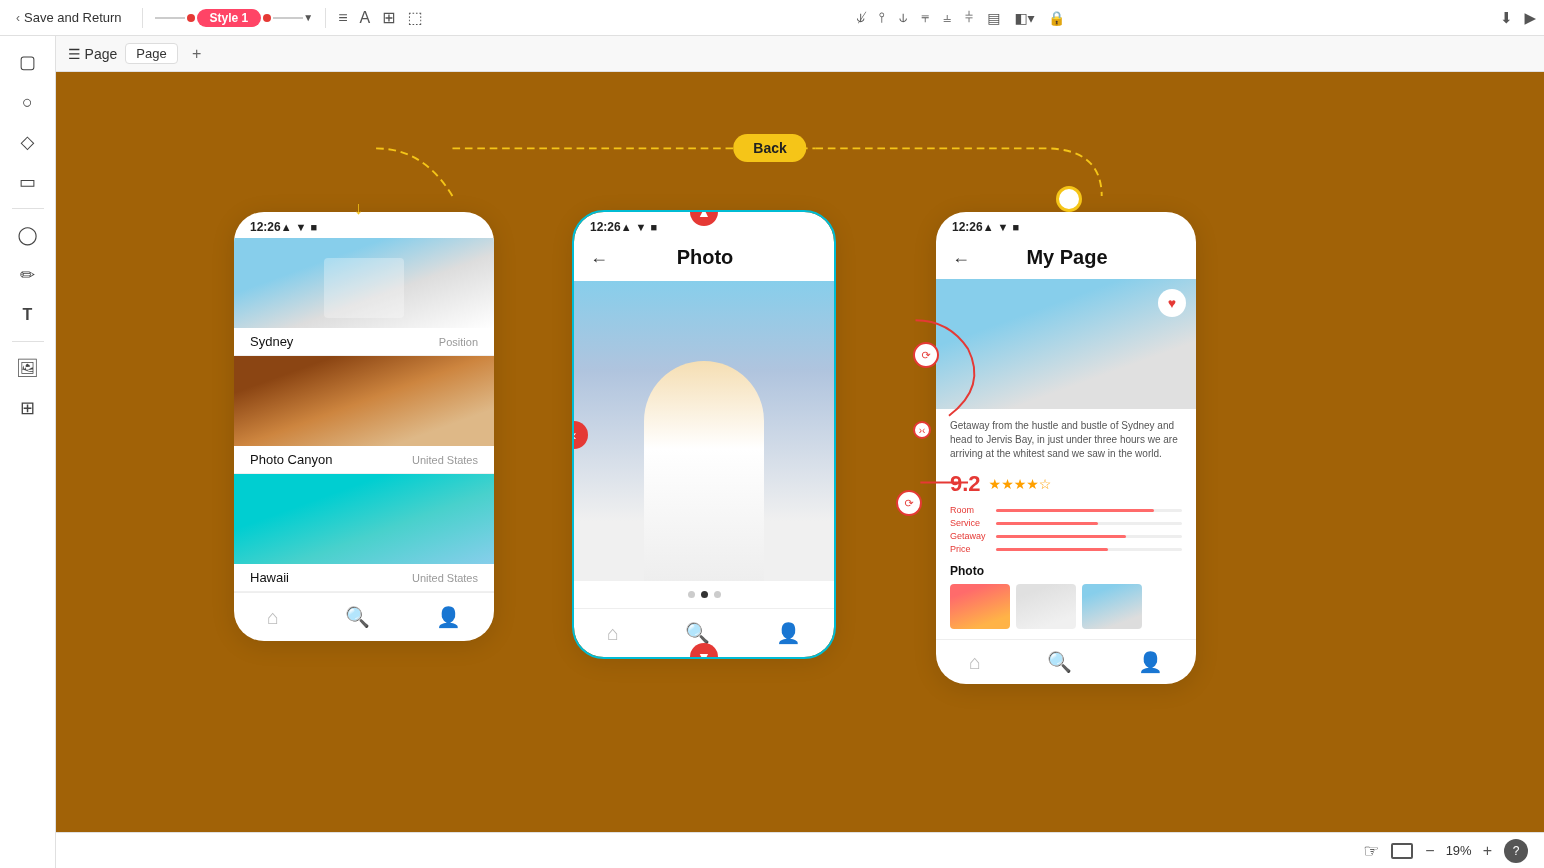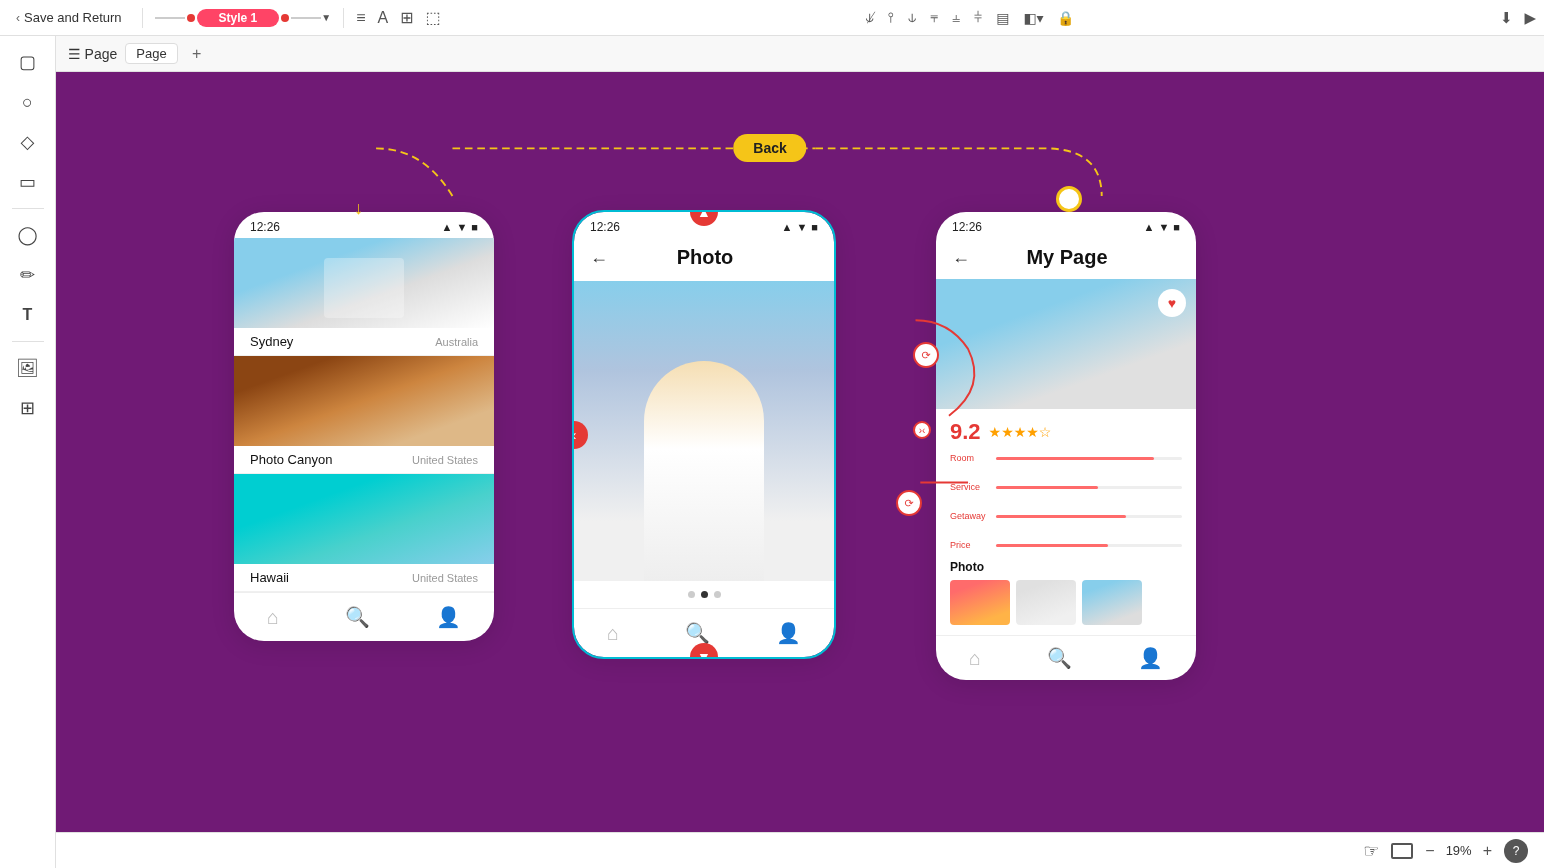--- a/index.html
+++ b/index.html
@@ -13,21 +13,21 @@
     }
     .back-btn {
       display: flex; align-items: center; gap: 4px;
       font-size: 13px; color: #333; cursor: pointer; padding: 3px 8px;
       border-radius: 4px;
     }
     .chevron-left { font-size: 12px; color: #666; }
     .style-pill {
       display: flex; align-items: center; gap: 4px;
       background: #ff4466; color: #fff; border-radius: 12px;
-      padding: 2px 22px; font-size: 12px; font-weight: 600;
+      padding: 2px 13px; font-size: 12px; font-weight: 600;
     }
     .style-dot { width: 6px; height: 6px; background: #ff4466; border-radius: 50%; }
     .toolbar-divider { width: 1px; height: 20px; background: #e0e0e0; margin: 0 4px; }
     .toolbar-icons { display: flex; align-items: center; gap: 12px; }
     .tb-icon { font-size: 16px; color: #555; cursor: pointer; }
     .toolbar-center { flex: 1; display: flex; justify-content: center; align-items: center; gap: 16px; }
     .center-icons { display: flex; align-items: center; gap: 14px; }
     .ci { font-size: 14px; color: #555; cursor: pointer; }
     .toolbar-right { display: flex; align-items: center; gap: 12px; margin-left: auto; }
     .tr-icon { font-size: 15px; color: #555; cursor: pointer; }
@@ -48,34 +48,34 @@
       background: #f8f8f8; border-bottom: 1px solid #e0e0e0;
       display: flex; align-items: center; padding: 0 12px; gap: 8px; z-index: 40;
     }
     .page-tab-menu { font-size: 14px; color: #333; cursor: pointer; display: flex; align-items: center; gap: 4px; }
     .page-tab { font-size: 13px; color: #333; background: #fff; border: 1px solid #ddd; border-radius: 4px; padding: 2px 10px; cursor: pointer; }
     .page-add-btn { width: 22px; height: 22px; display: flex; align-items: center; justify-content: center; border-radius: 4px; cursor: pointer; color: #666; font-size: 16px; }
 
     
     .canvas-area {
       position: absolute; top: 72px; left: 56px; right: 0; bottom: 36px;
-      background: #701a75; overflow: hidden;
+      background: #a16207; overflow: hidden;
     }
 
     .phone-frame {
       width: 260px; background: #fff; border-radius: 30px;
       box-shadow: 0 4px 24px rgba(0,0,0,0.12); overflow: hidden;
       position: relative;
     }
     .phone-frame.selected {
       outline: 2px solid #00bcd4;
     }
     .phone-status-bar {
-      display: flex; justify-content: space-between; align-items: center;
-      padding: 8px 16px 4px; font-size: 12px; font-weight: 400; color: #222;
+      display: flex; align-items: center;
+      padding: 8px 16px 4px; font-size: 12px; font-weight: 700; color: #222;
     }
     .status-icons { display: flex; gap: 4px; align-items: center; font-size: 11px; }
 
     
     .phone1 { width: 260px; }
     .phone1-header { padding: 0 16px 12px; }
     .phone1-title { font-size: 26px; font-weight: 700; color: #111; }
     .trip-list { display: flex; flex-direction: column; }
     .trip-item { position: relative; }
     .trip-img-placeholder { width: 100%; height: 90px; }
@@ -104,21 +104,21 @@
     .phone3-back { font-size: 18px; color: #333; margin-right: 8px; }
     .phone3-title { flex: 1; text-align: center; font-size: 20px; font-weight: 600; color: #111; margin-right: 24px; }
     .diary-img { width: 100%; height: 130px; position: relative; overflow: hidden; }
     .diary-img-inner { width: 100%; height: 100%; background: linear-gradient(135deg, #87CEEB, #b0c4de); }
     .heart-btn { position: absolute; top: 10px; right: 10px; width: 28px; height: 28px; background: #fff; border-radius: 50%; display: flex; align-items: center; justify-content: center; font-size: 14px; color: #e53935; }
     .diary-content { padding: 10px 14px; }
     .diary-desc { font-size: 10px; color: #555; line-height: 1.4; margin-bottom: 10px; }
     .diary-rating { display: flex; align-items: center; gap: 8px; margin-bottom: 8px; }
     .rating-num { font-size: 22px; font-weight: 700; color: #e53935; }
     .stars { color: #ffa000; font-size: 14px; }
-    .rating-bars { display: flex; flex-direction: column; gap: 19px; }
+    .rating-bars { display: flex; flex-direction: column; gap: 3px; }
     .rating-row { display: flex; align-items: center; gap: 6px; }
     .rating-label { font-size: 9px; color: #e53935; width: 40px; }
     .rating-bar-bg { flex: 1; height: 3px; background: #eee; border-radius: 2px; }
     .rating-bar-fill { height: 100%; border-radius: 2px; background: #ff6b6b; }
     .diary-photos-section { padding: 0 14px 10px; }
     .diary-photos-title { font-size: 12px; font-weight: 600; color: #111; margin-bottom: 6px; }
     .diary-photos-row { display: flex; gap: 6px; }
     .diary-thumb { width: 60px; height: 45px; border-radius: 4px; background: #ddd; overflow: hidden; }
     .phone3-nav { display: flex; justify-content: space-around; align-items: center; padding: 10px 0; border-top: 1px solid #eee; }
 
@@ -325,21 +325,21 @@
     </div>
     <div class="trip-list">
 
       <div class="trip-item">
         <div class="trip-img-placeholder img-sydney" style="height:90px; position:relative;">
 
           <div style="position:absolute; bottom:10px; left:50%; transform:translateX(-50%); width:80px; height:60px; background:rgba(255,255,255,0.3); border-radius:4px;"></div>
         </div>
         <div class="trip-info">
           <span class="trip-name">Sydney</span>
-          <span class="trip-country">Australia</span>
+          <span class="trip-country">Position</span>
         </div>
       </div>
 
       <div class="trip-item">
         <div class="trip-img-placeholder img-canyon" style="height:90px;"></div>
         <div class="trip-info">
           <span class="trip-name">Photo Canyon</span>
           <span class="trip-country">United States</span>
         </div>
       </div>
@@ -418,20 +418,21 @@
     </div>
     <div class="phone3-header">
       <span class="phone3-back">←</span>
       <span class="phone3-title">My Page</span>
     </div>
     <div class="diary-img">
       <div class="diary-img-inner img-diary-main"></div>
       <div class="heart-btn">♥</div>
     </div>
     <div class="diary-content">
+      <p class="diary-desc">Getaway from the hustle and bustle of Sydney and head to Jervis Bay, in just under three hours we are arriving at the whitest sand we saw in the world.</p>
       <div class="diary-rating">
         <span class="rating-num">9.2</span>
         <span class="stars">★★★★☆</span>
       </div>
       <div class="rating-bars">
         <div class="rating-row">
           <span class="rating-label">Room</span>
           <div class="rating-bar-bg">
               <div class="rating-bar-fill" style="width:85%"></div>
             </div>

